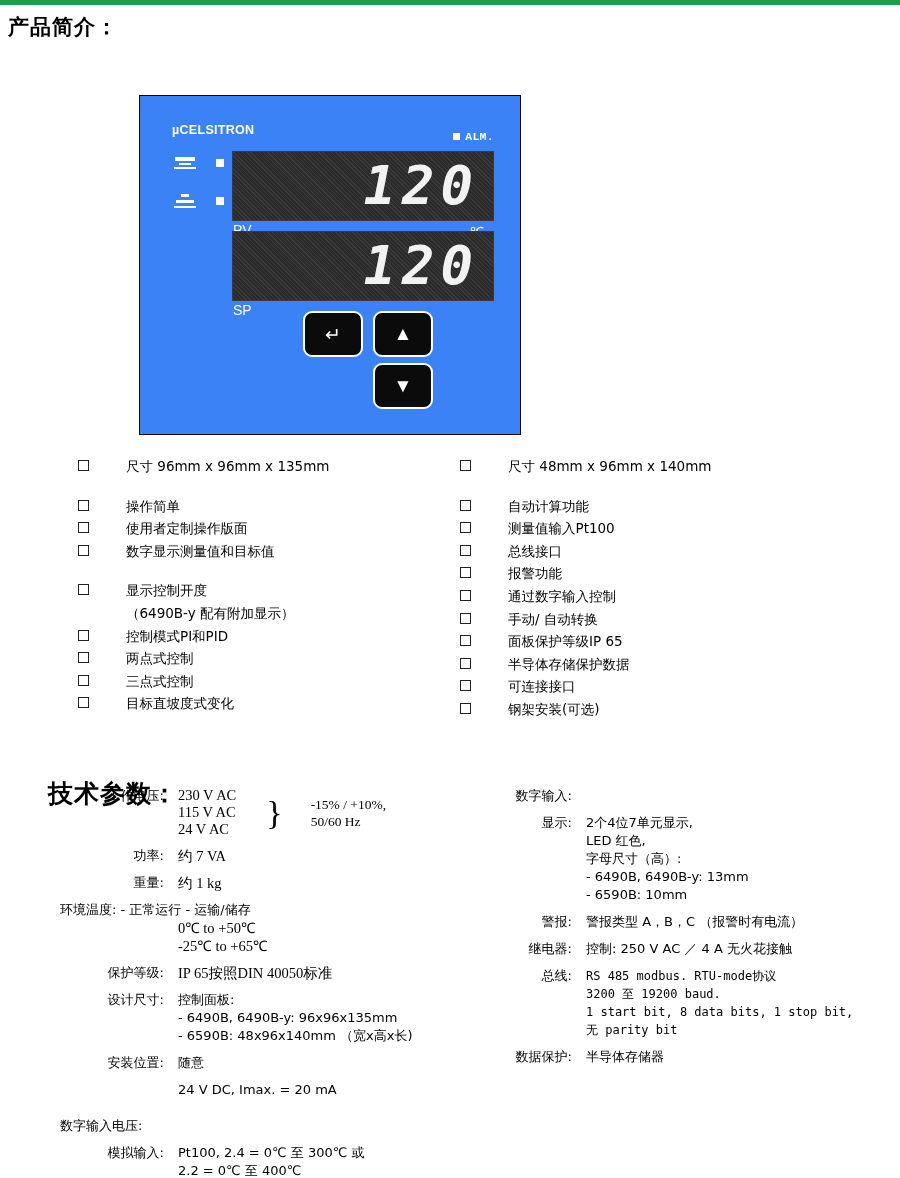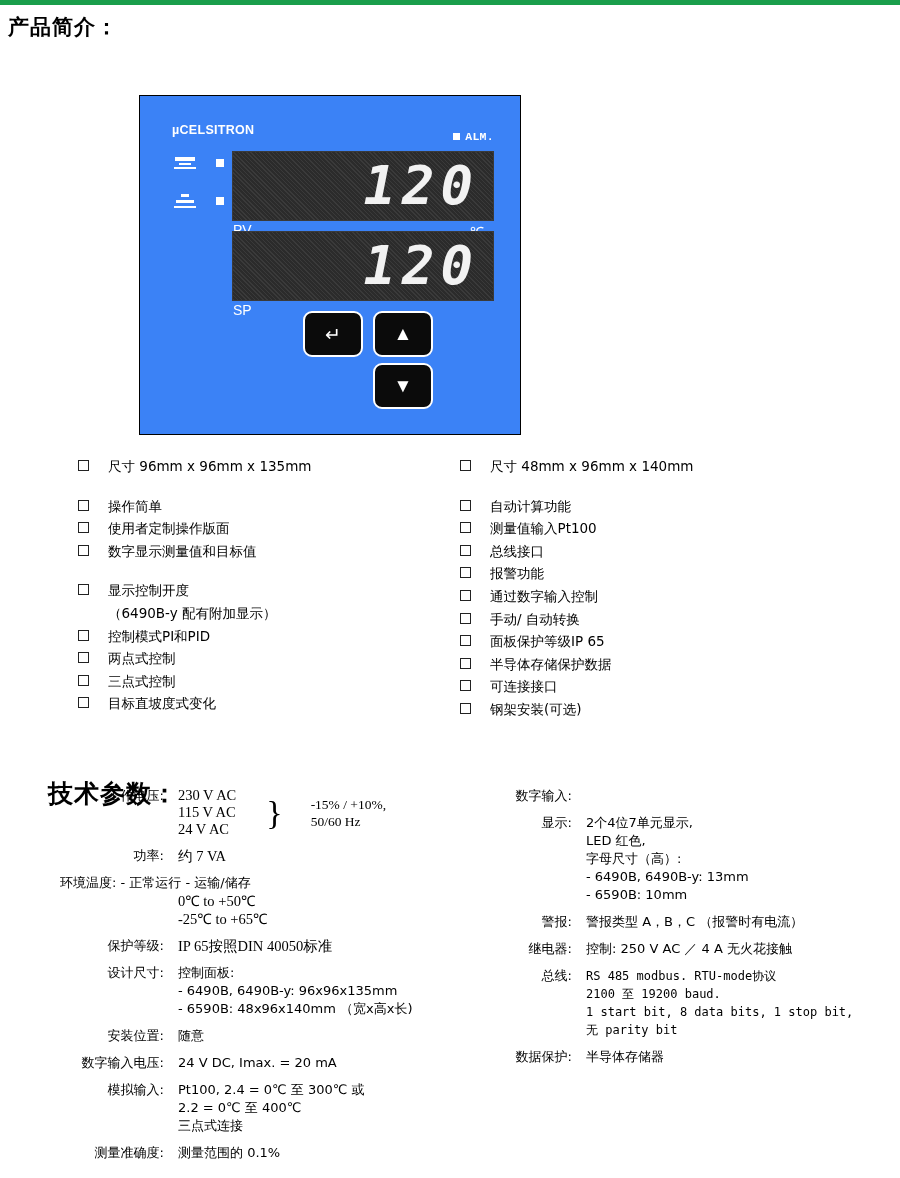--- a/index.html
+++ b/index.html
@@ -157,21 +157,21 @@
     position: absolute;
     font-family: "DejaVu Sans", sans-serif;
     font-size: 13.5px;
     color: #000;
     line-height: 22.6px;
   }
   .feat-col-l { left: 78px; top: 450px; width: 370px; }
   .feat-col-r { left: 460px; top: 450px; width: 380px; }
   .feat-item {
     position: relative;
-    padding-left: 30px;
+    padding-left: 48px;
     margin-bottom: 0;
     white-space: nowrap;
   }
   .feat-item .bullet {
     position: absolute;
     left: 0; top: 5px;
     width: 9px; height: 9px;
     border: 1.2px solid #222;
     background: #fff;
   }
@@ -319,20 +319,24 @@
         <span class="volt-note">-15% / +10%,
 50/60 Hz</span>
       </div>
     </div>
 
     <div class="srow">
       <div class="slabel">功率:</div>
       <div class="svalue ser">约 7 VA</div>
     </div>
 
+    <div class="srow">
+      <div class="slabel">重量:</div>
+      <div class="svalue ser">约 1 kg</div>
+    </div>
 
     <div class="srow">
       <div class="slabel" style="text-align:left;">环境温度:
 - 正常运行
 - 运输/储存</div>
       <div class="svalue ser">
    0℃ to +50℃
 -25℃ to +65℃</div>
     </div>
 
@@ -347,21 +351,21 @@
 - 6490B,  6490B-y:  96x96x135mm
 - 6590B:  48x96x140mm  （宽x高x长)</div>
     </div>
 
     <div class="srow">
       <div class="slabel">安装位置:</div>
       <div class="svalue">随意</div>
     </div>
 
     <div class="srow">
-      <div class="slabel" style="text-align:right;">数字输入电压:</div>
+      <div class="slabel" style="text-align:left;margin-top:36px;">数字输入电压:</div>
       <div class="svalue">24 V DC, Imax. = 20 mA</div>
     </div>
 
     <div class="srow">
       <div class="slabel">模拟输入:</div>
       <div class="svalue">Pt100, 2.4 = 0℃ 至 300℃ 或
            2.2 = 0℃ 至 400℃
 三点式连接</div>
     </div>
 
@@ -392,21 +396,21 @@
     </div>
 
     <div class="srow">
       <div class="slabel">继电器:</div>
       <div class="svalue">控制: 250 V AC ／ 4 A 无火花接触</div>
     </div>
 
     <div class="srow">
       <div class="slabel">总线:</div>
       <div class="svalue mono">RS 485 modbus.  RTU-mode协议
-2100 至 19200 baud.
+3200 至 19200 baud.
 1 start bit, 8 data bits, 1 stop bit,
 无 parity bit</div>
     </div>
 
     <div class="srow">
       <div class="slabel">数据保护:</div>
       <div class="svalue">半导体存储器</div>
     </div>
   </div>
 

